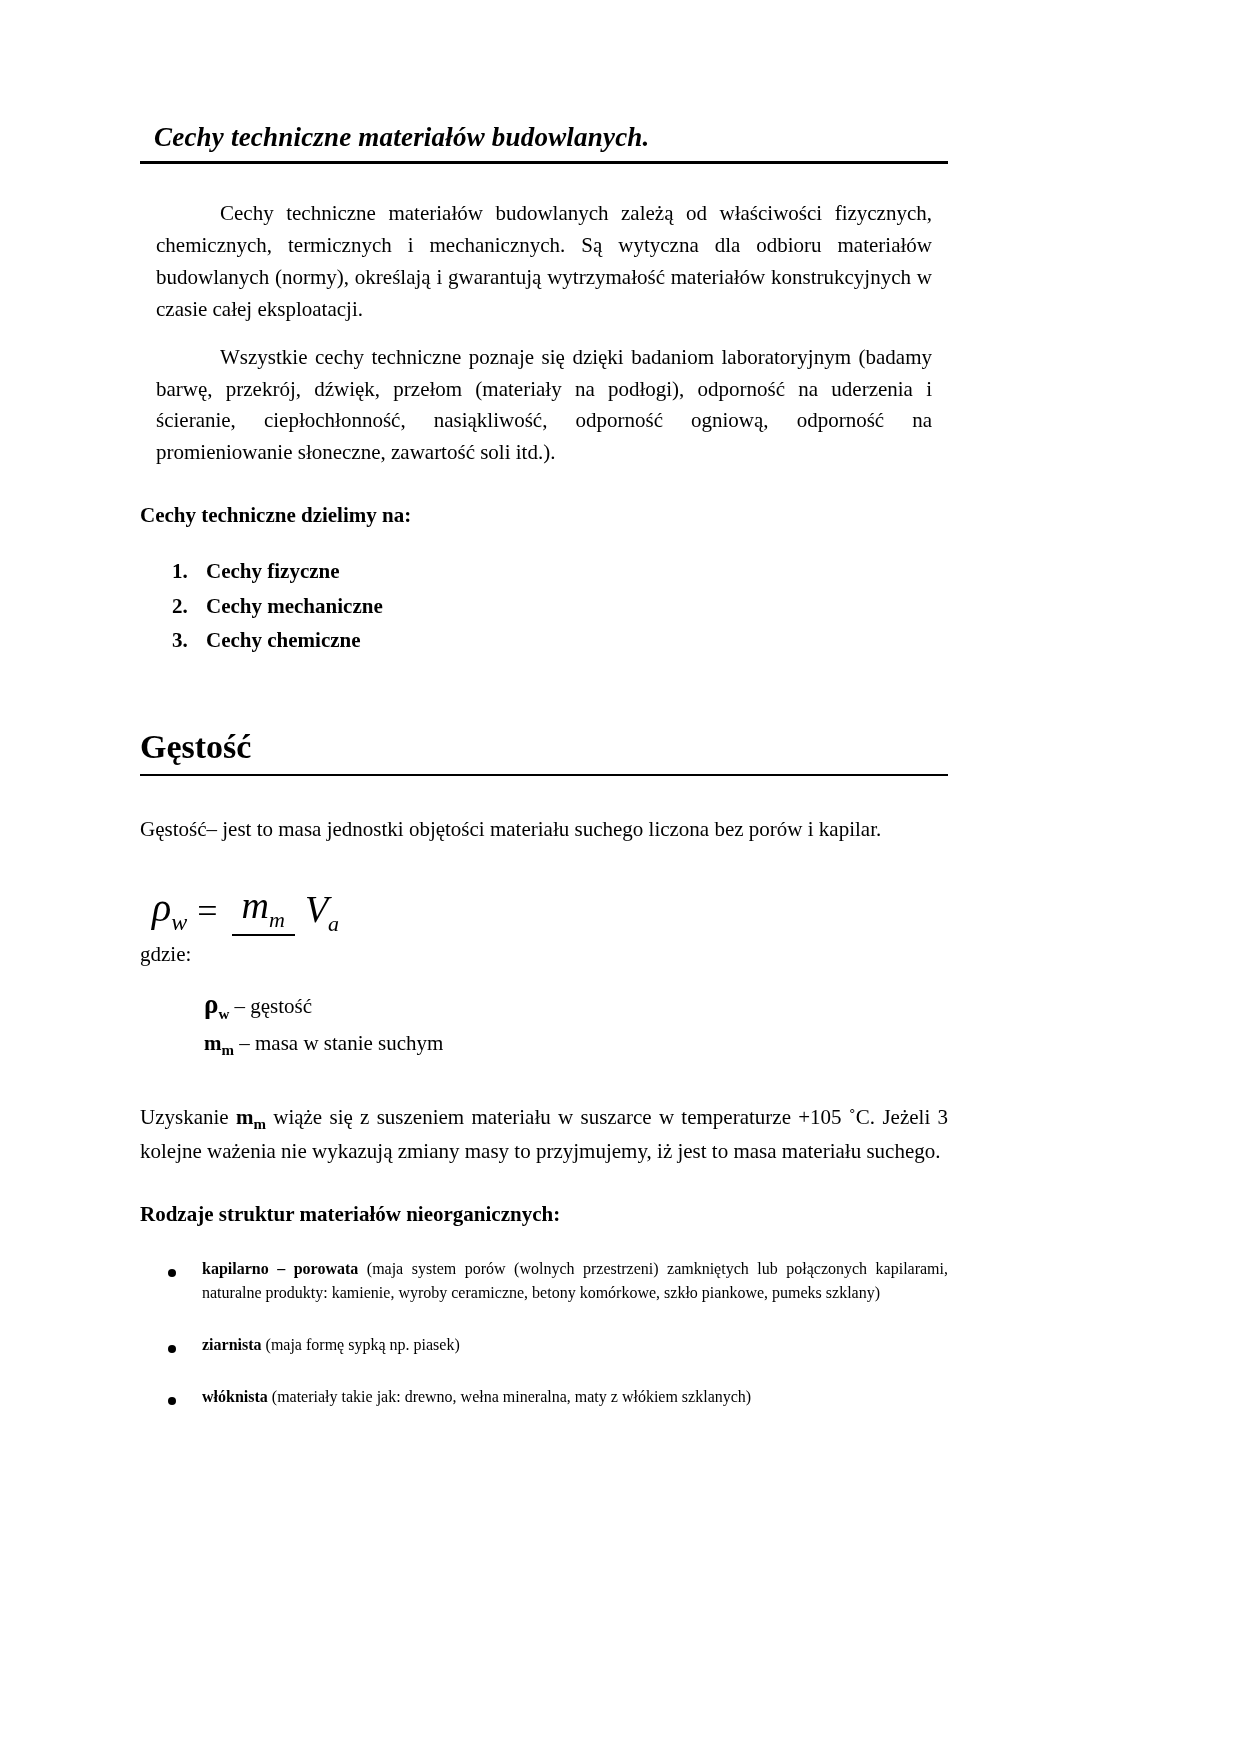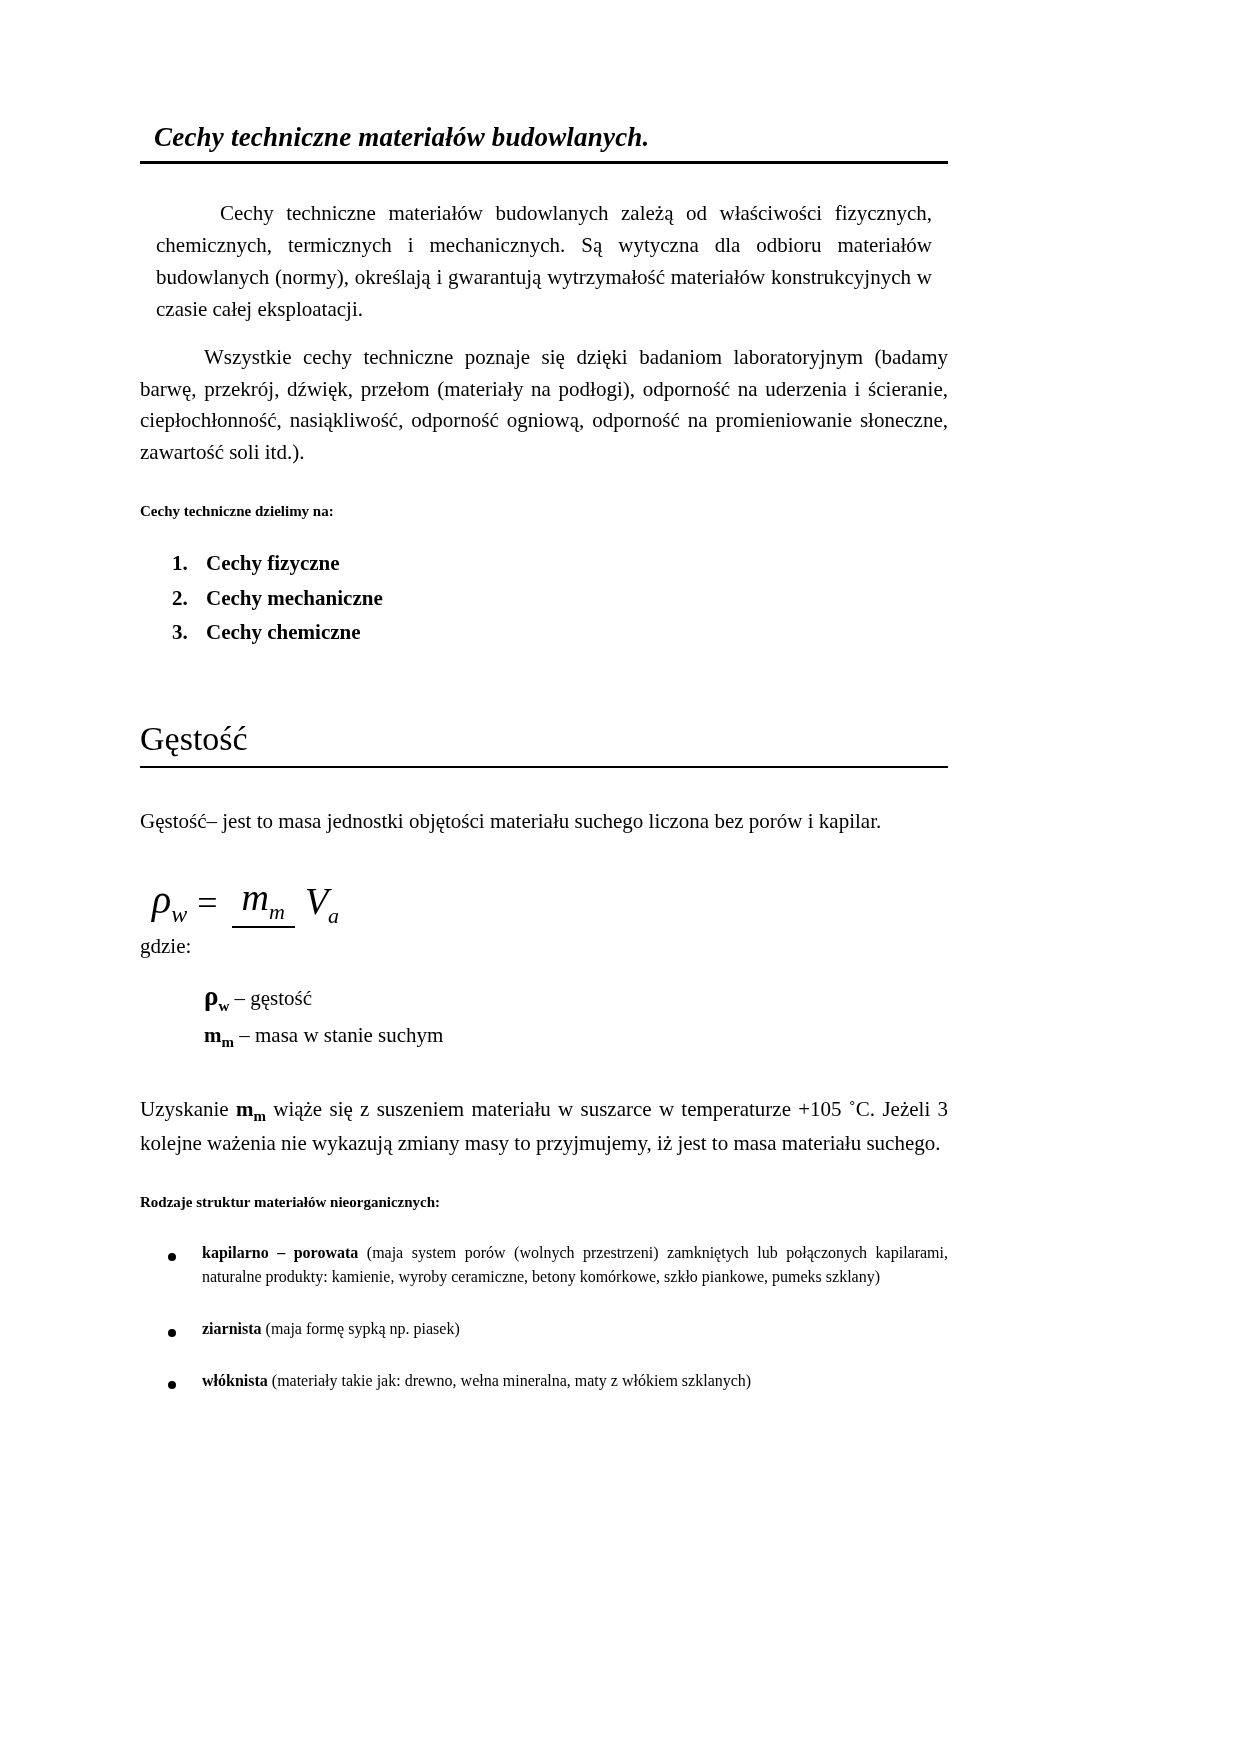--- a/index.html
+++ b/index.html
@@ -38,21 +38,21 @@
     text-align: justify;
     text-indent: 64px;
   }
   .intro {
     margin-top: 34px;
   }
 
   
   .subheading {
     margin-top: 34px;
-    font-size: 15px;
+    font-size: 21px;
     font-weight: bold;
   }
 
   
   .numlist {
     margin-top: 30px;
     padding-left: 32px;
   }
   .numlist-item {
     display: flex;
@@ -63,21 +63,21 @@
   }
   .numlist-item .num {
     width: 34px;
     flex: 0 0 34px;
   }
 
   
   .section-heading {
     margin-top: 74px;
     font-size: 34px;
-    font-weight: normal;
+    font-weight: bold;
     padding-bottom: 8px;
     border-bottom: 2px solid #000;
   }
 
   .definition {
     margin-top: 38px;
     font-size: 21px;
     line-height: 1.5;
   }
 
@@ -186,21 +186,21 @@
 </style>
 </head>
 <body>
 
 <div class="page">
 
   <div class="doc-title">Cechy techniczne materiałów budowlanych.</div>
 
   <div class="intro">
     <p class="para" style="margin:16px;">Cechy techniczne materiałów budowlanych zależą od właściwości fizycznych, chemicznych, termicznych i mechanicznych. Są wytyczna dla odbioru materiałów budowlanych (normy), określają i gwarantują wytrzymałość materiałów konstrukcyjnych w czasie całej eksploatacji.</p>
-    <p class="para" style="margin:0;">Wszystkie cechy techniczne poznaje się dzięki badaniom laboratoryjnym (badamy barwę, przekrój, dźwięk, przełom (materiały na podłogi), odporność na uderzenia i ścieranie, ciepłochłonność, nasiąkliwość, odporność ogniową, odporność na promieniowanie słoneczne, zawartość soli itd.).</p>
+    <p class="para" style="margin:16px;">Wszystkie cechy techniczne poznaje się dzięki badaniom laboratoryjnym (badamy barwę, przekrój, dźwięk, przełom (materiały na podłogi), odporność na uderzenia i ścieranie, ciepłochłonność, nasiąkliwość, odporność ogniową, odporność na promieniowanie słoneczne, zawartość soli itd.).</p>
   </div>
 
   <div class="subheading">Cechy techniczne dzielimy na:</div>
 
   <div class="numlist">
     <div class="numlist-item">
       <span class="num">1.</span>
       <span>Cechy fizyczne</span>
     </div>
     <div class="numlist-item">

